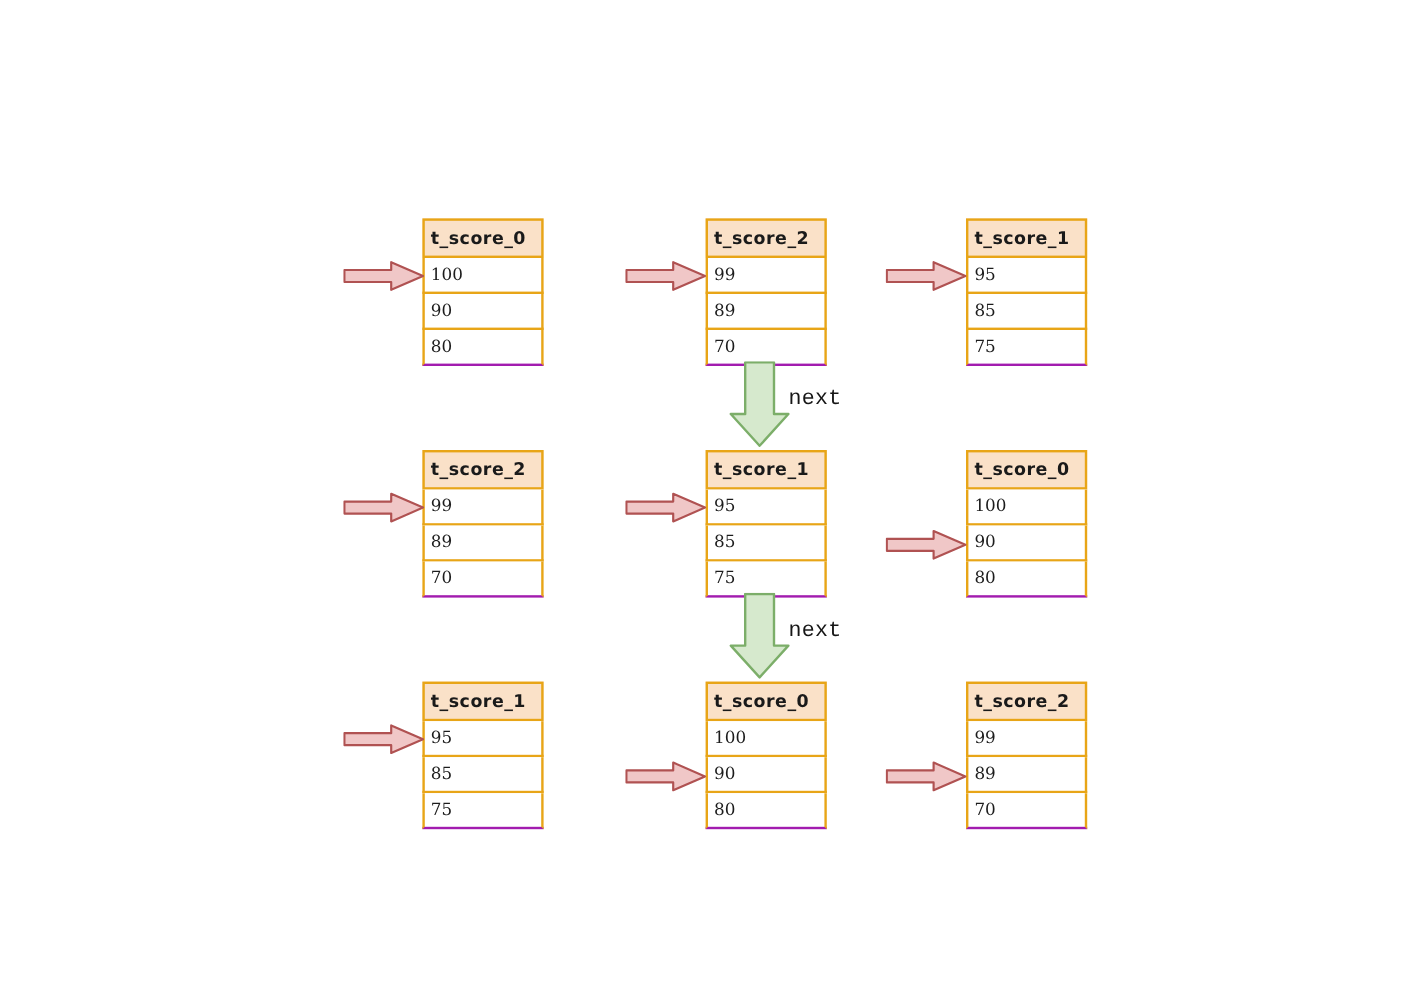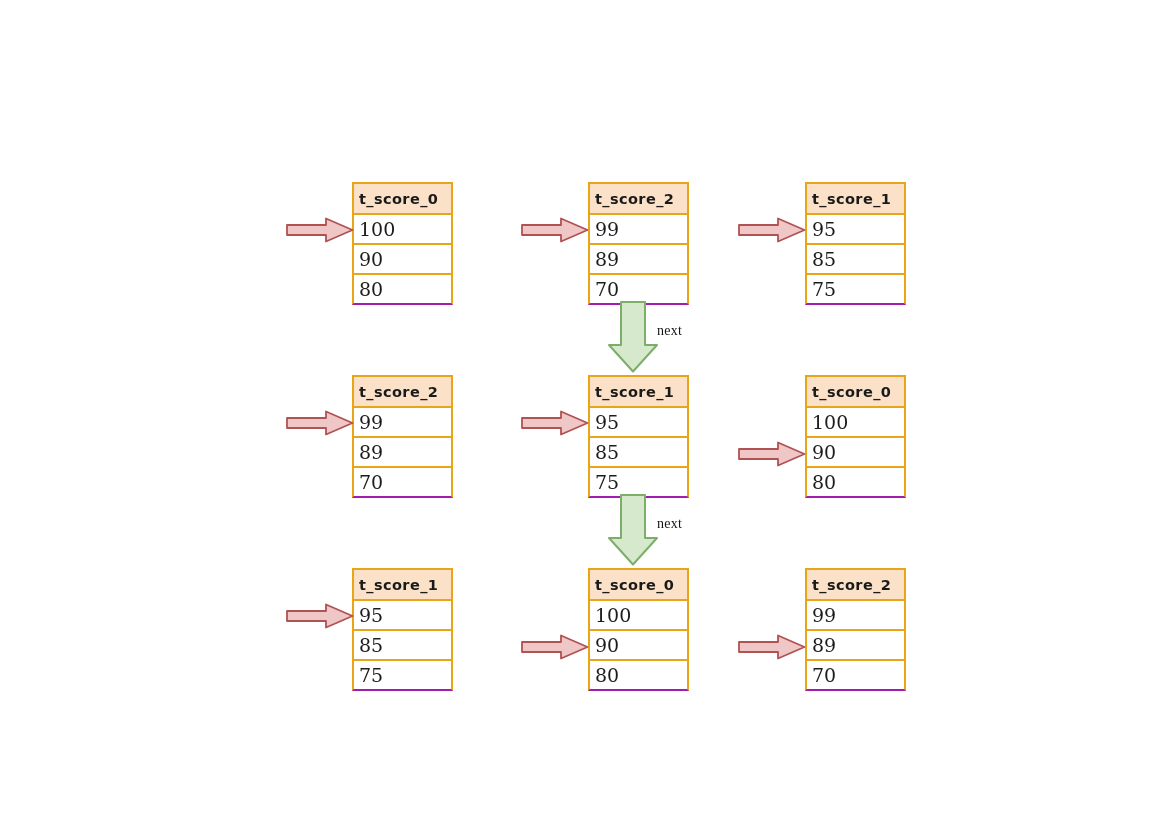--- a/index.html
+++ b/index.html
@@ -46,21 +46,21 @@
   .tbl-row {
     box-sizing: border-box;
     height: 30px;
     background: #ffffff;
     border: 2px solid #e8a517;
     border-top: none;
     display: flex;
     align-items: center;
     padding-left: 5px;
     font-family: "DejaVu Serif", serif;
-    font-size: 19px;
+    font-size: 14px;
     color: #1c1c1c;
     white-space: nowrap;
   }
   .tbl-row.last {
     border-bottom: 2px solid #a21caf;
   }
 
   
   .ptr {
     position: absolute;
@@ -72,22 +72,22 @@
   
   .nextarrow {
     position: absolute;
     width: 52px;
     height: 72px;
   }
   .nextarrow svg { display: block; width: 52px; height: 72px; }
 
   .nextlabel {
     position: absolute;
-    font-family: Liberation Serif, serif;
-    font-size: 14px;
+    font-family: Liberation Mono, monospace;
+    font-size: 18px;
     color: #161616;
     letter-spacing: 0.3px;
     white-space: nowrap;
   }
 </style>
 </head>
 <body>
 
 <div id="canvas">
 

